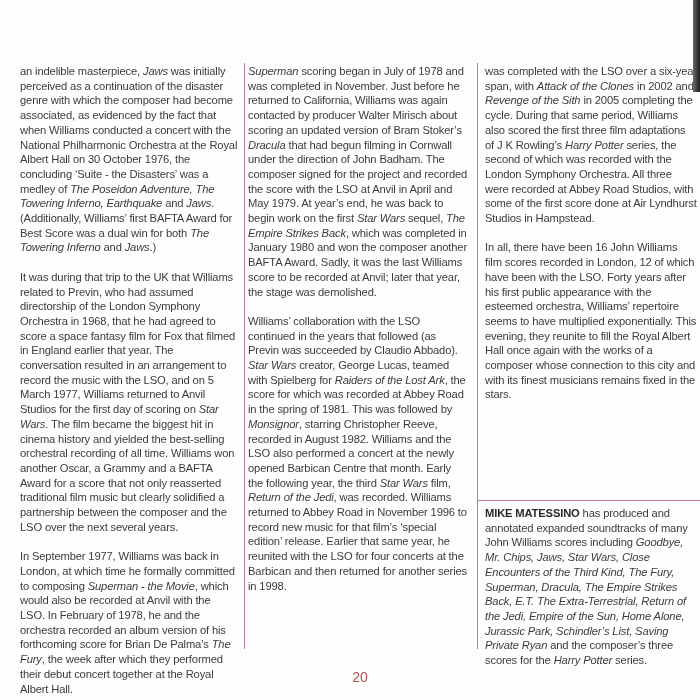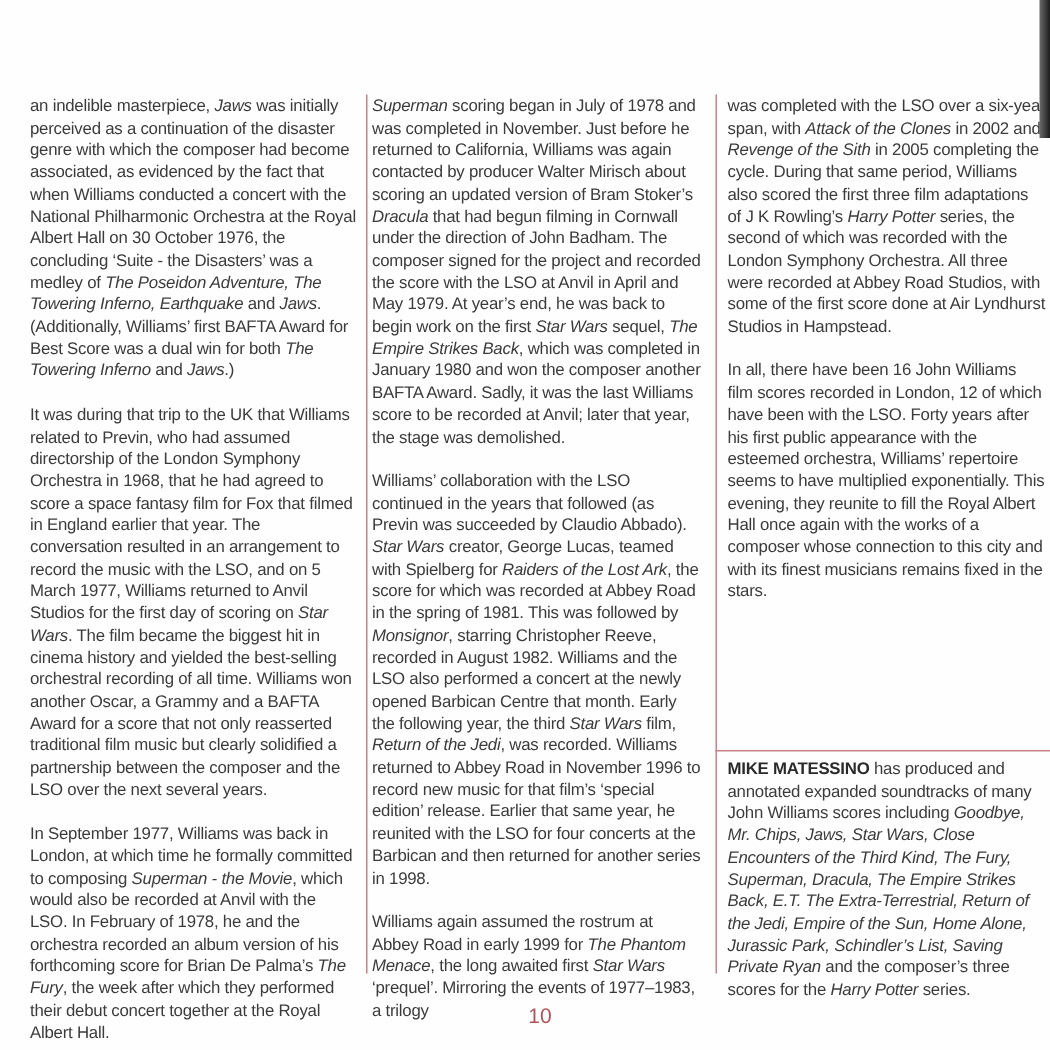--- a/index.html
+++ b/index.html
@@ -93,24 +93,23 @@
 <div class="page">
   <div class="col" id="col-1">
       <p><span>an indelible masterpiece, </span><em>Jaws</em><span> was initially perceived as a continuation of the disaster genre with which the composer had become associated, as evidenced by the fact that when Williams conducted a concert with the National Philharmonic Orchestra at the Royal Albert Hall on 30 October 1976, the concluding ‘Suite - the Disasters’ was a medley of </span><em>The Poseidon Adventure, The Towering Inferno, Earthquake</em><span> and </span><em>Jaws</em><span>. (Additionally, Williams’ first BAFTA Award for Best Score was a dual win for both </span><em>The Towering Inferno</em><span> and </span><em>Jaws</em><span>.)</span></p>
       <p><span>It was during that trip to the UK that Williams related to Previn, who had assumed directorship of the London Symphony Orchestra in 1968, that he had agreed to score a space fantasy film for Fox that filmed in England earlier that year. The conversation resulted in an arrangement to record the music with the LSO, and on 5 March 1977, Williams returned to Anvil Studios for the first day of scoring on </span><em>Star Wars</em><span>. The film became the biggest hit in cinema history and yielded the best-selling orchestral recording of all time. Williams won another Oscar, a Grammy and a BAFTA Award for a score that not only reasserted traditional film music but clearly solidified a partnership between the composer and the LSO over the next several years.</span></p>
       <p><span>In September 1977, Williams was back in London, at which time he formally committed to composing </span><em>Superman - the Movie</em><span>, which would also be recorded at Anvil with the LSO. In February of 1978, he and the orchestra recorded an album version of his forthcoming score for Brian De Palma’s </span><em>The Fury</em><span>, the week after which they performed their debut concert together at the Royal Albert Hall.</span></p>
     </div>
   <div class="divider-v" id="divider-1"></div>
   <div class="col" id="col-2">
       <p><em>Superman</em><span> scoring began in July of 1978 and was completed in November. Just before he returned to California, Williams was again contacted by producer Walter Mirisch about scoring an updated version of Bram Stoker’s </span><em>Dracula</em><span> that had begun filming in Cornwall under the direction of John Badham. The composer signed for the project and recorded the score with the LSO at Anvil in April and May 1979. At year’s end, he was back to begin work on the first </span><em>Star Wars</em><span> sequel, </span><em>The Empire Strikes Back</em><span>, which was completed in January 1980 and won the composer another BAFTA Award. Sadly, it was the last Williams score to be recorded at Anvil; later that year, the stage was demolished.</span></p>
       <p><span>Williams’ collaboration with the LSO continued in the years that followed (as Previn was succeeded by Claudio Abbado). </span><em>Star Wars</em><span> creator, George Lucas, teamed with Spielberg for </span><em>Raiders of the Lost Ark</em><span>, the score for which was recorded at Abbey Road in the spring of 1981. This was followed by </span><em>Monsignor</em><span>, starring Christopher Reeve, recorded in August 1982. Williams and the LSO also performed a concert at the newly opened Barbican Centre that month. Early the following year, the third </span><em>Star Wars</em><span> film, </span><em>Return of the Jedi</em><span>, was recorded. Williams returned to Abbey Road in November 1996 to record new music for that film’s ‘special edition’ release. Earlier that same year, he reunited with the LSO for four concerts at the Barbican and then returned for another series in 1998.</span></p>
-      <p><span>Williams again assumed the rostrum at Abbey Road in early 1999 for </span><em>The Phantom Menace</em><span>, the long awaited first </span><em>Star Wars</em><span> ‘prequel’. Mirroring the events of 1977–1983, a trilogy</span></p>
     </div>
   <div class="divider-v" id="divider-2"></div>
   <div class="col" id="col-3">
       <p><span>was completed with the LSO over a six-year span, with </span><em>Attack of the Clones</em><span> in 2002 and </span><em>Revenge of the Sith</em><span> in 2005 completing the cycle. During that same period, Williams also scored the first three film adaptations of J K Rowling’s </span><em>Harry Potter</em><span> series, the second of which was recorded with the London Symphony Orchestra. All three were recorded at Abbey Road Studios, with some of the first score done at Air Lyndhurst Studios in Hampstead.</span></p>
       <p><span>In all, there have been 16 John Williams film scores recorded in London, 12 of which have been with the LSO. Forty years after his first public appearance with the esteemed orchestra, Williams’ repertoire seems to have multiplied exponentially. This evening, they reunite to fill the Royal Albert Hall once again with the works of a composer whose connection to this city and with its finest musicians remains fixed in the stars.</span></p>
     </div>
   <div class="rule-h"></div>
   <div class="bio"><b>MIKE MATESSINO</b><span> has produced and annotated expanded soundtracks of many John Williams scores including </span><em>Goodbye, Mr. Chips, Jaws, Star Wars, Close Encounters of the Third Kind, The Fury, Superman, Dracula, The Empire Strikes Back, E.T. The Extra-Terrestrial, Return of the Jedi, Empire of the Sun, Home Alone, Jurassic Park, Schindler’s List, Saving Private Ryan</em><span> and the composer’s three scores for the </span><em>Harry Potter</em><span> series.</span></div>
-  <div class="page-number">10</div>
+  <div class="page-number">20</div>
   <div class="edge-strip"></div>
 </div>
 
 </body></html>

